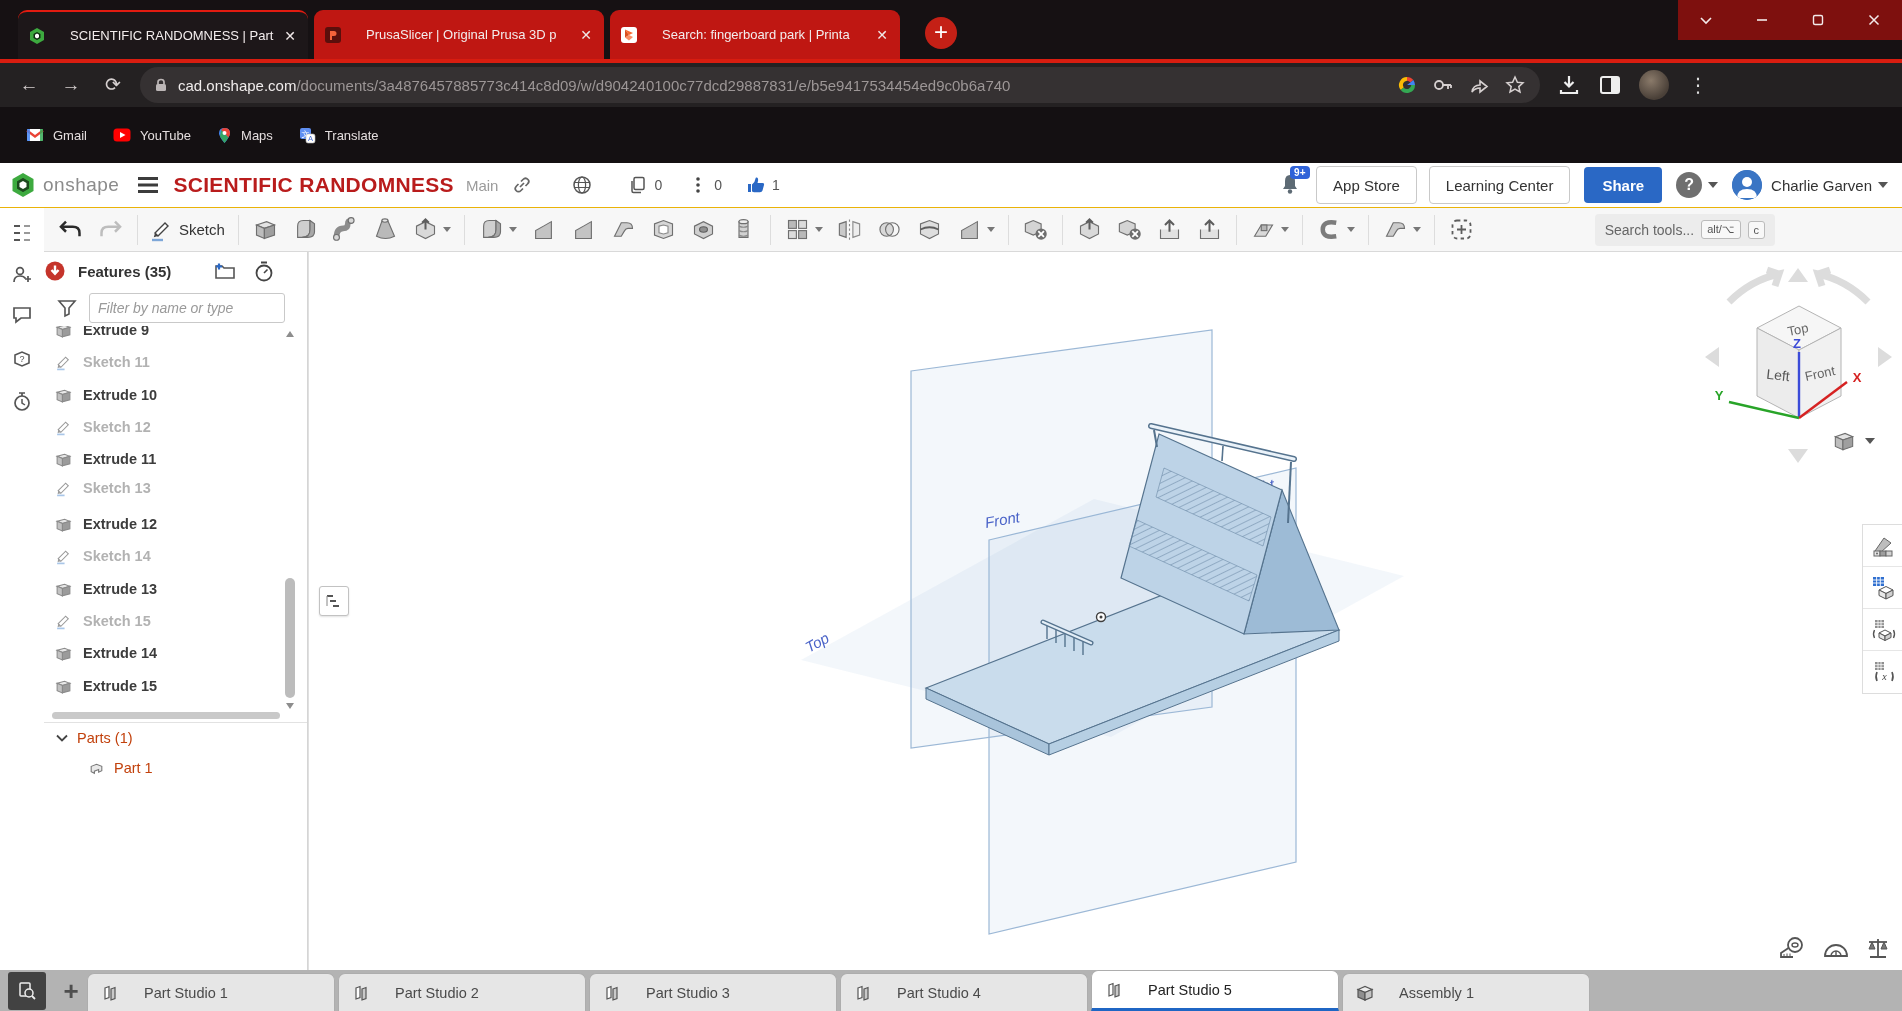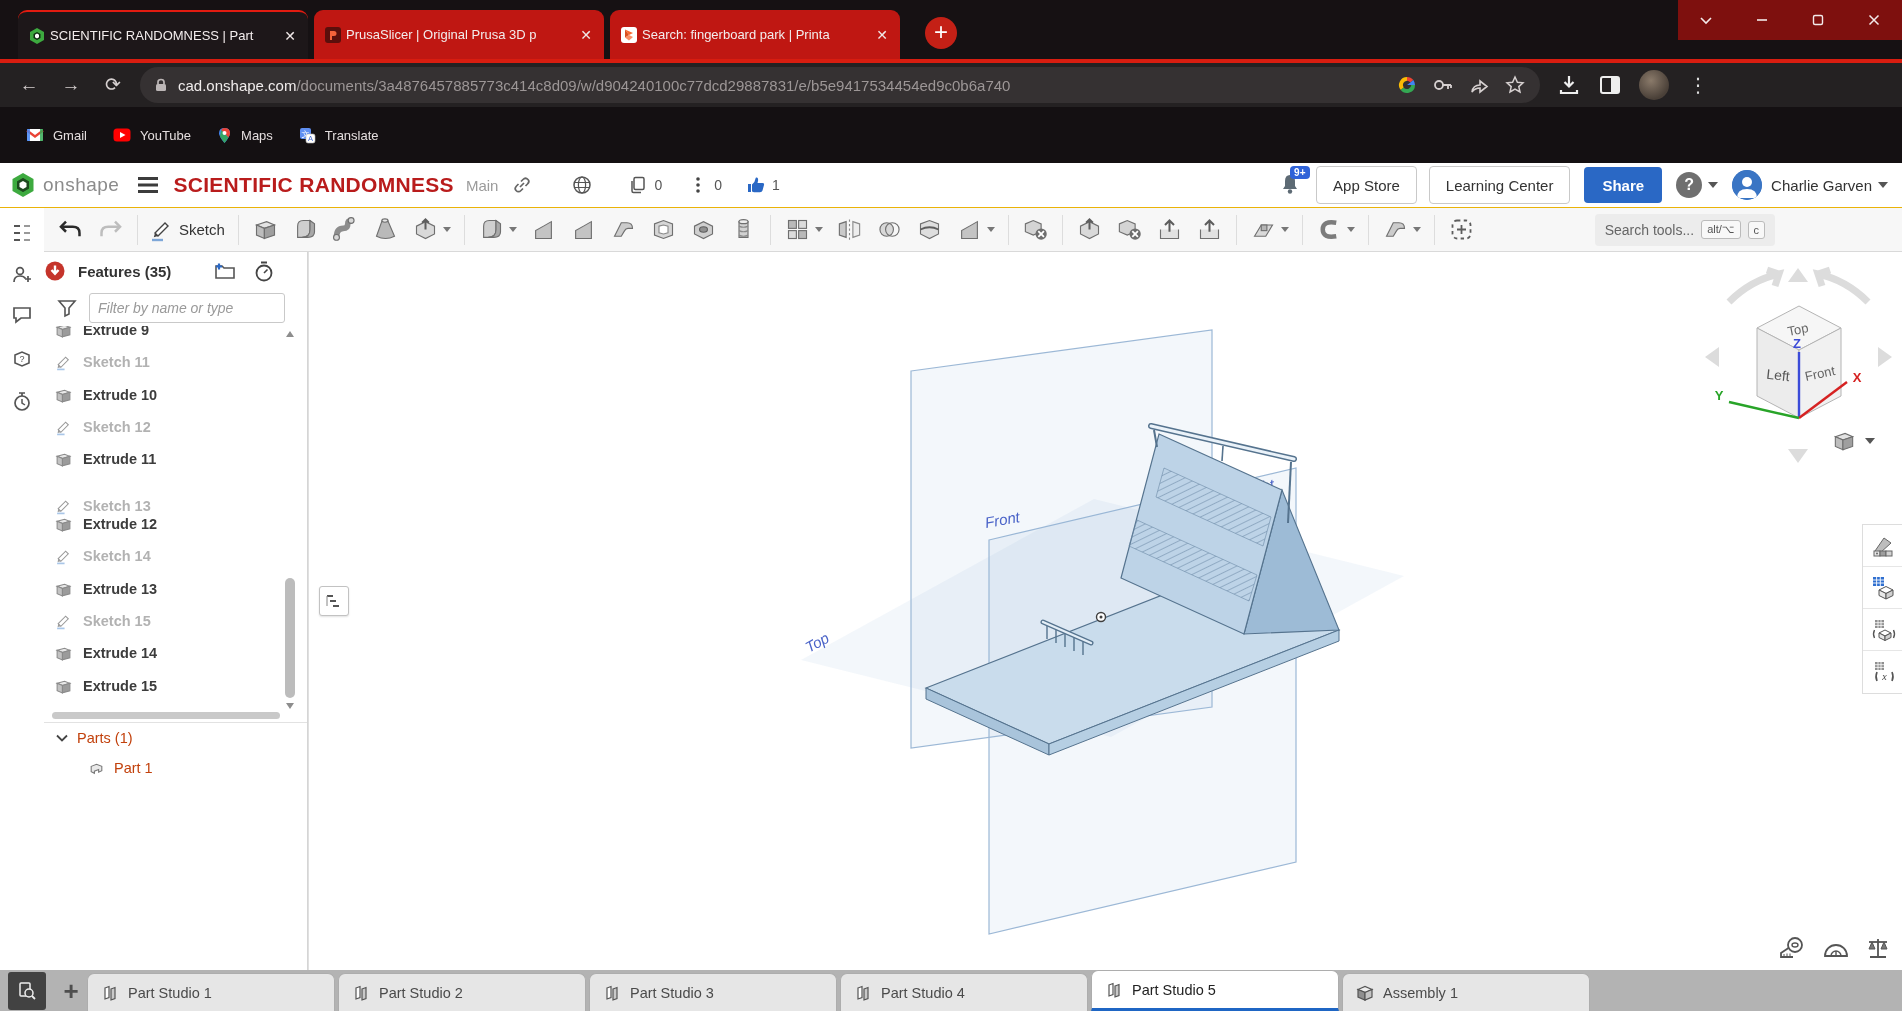--- a/index.html
+++ b/index.html
@@ -6,21 +6,21 @@
   .screen{position:relative;width:1902px;height:1011px;background:#fff;overflow:hidden;
           font-family:"Liberation Sans",sans-serif;-webkit-font-smoothing:antialiased;}
   .abs{position:absolute;}
   svg{display:block;}
 
   
   .tabstrip{position:absolute;left:0;top:0;width:1902px;height:59px;background:#161113;}
   .redline{position:absolute;left:0;top:59px;width:1902px;height:4px;background:#d81d10;}
   .btab{position:absolute;top:10px;height:49px;width:290px;border-radius:9px 9px 0 0;
         display:flex;align-items:center;padding:0 10px;box-sizing:border-box;overflow:hidden;}
-  .btab .t{flex:1;font-size:13px;white-space:nowrap;overflow:hidden;margin-left:4px;color:#f3eded;}
+  .btab .t{flex:1;font-size:13px;white-space:nowrap;overflow:hidden;margin-left:24px;color:#f3eded;}
   .btab .x{width:16px;height:16px;color:#f0e8e8;font-size:14px;line-height:16px;text-align:center;flex:0 0 16px;}
   .btab.active{background:#1d1719;border-top:2px solid #e21b10;}
   .btab.red{background:#bf1712;}
   .favi{width:18px;height:18px;flex:0 0 18px;}
   .newtab{position:absolute;left:925px;top:17px;width:32px;height:32px;border-radius:50%;
           background:#c42016;color:#fff;font-size:24px;line-height:30px;text-align:center;}
   .winbtn{position:absolute;top:0;width:56px;height:40px;background:#7e100e;display:flex;
           align-items:center;justify-content:center;}
   .urlbar{position:absolute;left:0;top:63px;width:1902px;height:44px;background:#242122;
           display:flex;align-items:center;color:#ccc;}
@@ -104,21 +104,21 @@
   .railcell:last-child{border-bottom:none;}
   .measures{position:absolute;left:1470px;top:684px;display:flex;gap:15px;}
 
   
   .bottombar{position:absolute;left:0;top:970px;width:1902px;height:41px;background:#b3b3b3;
              display:flex;align-items:flex-end;}
   .tabsearch{width:38px;height:38px;margin-left:8px;margin-bottom:1px;background:#424242;border-radius:3px;
              display:flex;align-items:center;justify-content:center;}
   .addtab{width:26px;height:38px;margin-left:12px;color:#4e4e4e;font-size:26px;line-height:36px;text-align:center;font-weight:bold;}
   .dtab{width:248px;height:38px;margin-left:3px;background:#e6e6e6;border:1px solid #adadad;border-bottom:none;
-        border-radius:7px 7px 0 0;display:flex;align-items:center;gap:8px;padding:0 12px;box-sizing:border-box;
+        border-radius:7px 7px 0 0;display:flex;align-items:center;gap:24px;padding:0 12px;box-sizing:border-box;
         font-size:14.5px;color:#4a4a4a;white-space:nowrap;overflow:hidden;}
   .dtab.active{background:#fff;color:#222;border-bottom:3px solid #1f66c4;height:41px;}
   .dtab:first-of-type{margin-left:18px;}
 </style>
 </head>
 <body>
 
 <svg width="0" height="0" style="position:absolute">
   <defs>
     <symbol id="ic-cube" viewBox="0 0 24 24">
@@ -623,21 +623,21 @@
             <use href="#ic-fsketch"></use>
           </svg>
         <span class="flabel">Sketch 12</span>
       </div>
       <div class="frow ex" style="top:117px">
         <svg width="17" height="17" viewBox="0 0 16 16">
             <use href="#ic-fextrude"></use>
           </svg>
         <span class="flabel">Extrude 11</span>
       </div>
-      <div class="frow sk" style="top:164px">
+      <div class="frow sk" style="top:146px">
         <svg width="17" height="17" viewBox="0 0 16 16">
             <use href="#ic-fsketch"></use>
           </svg>
         <span class="flabel">Sketch 13</span>
       </div>
       <div class="frow ex" style="top:182px">
         <svg width="17" height="17" viewBox="0 0 16 16">
             <use href="#ic-fextrude"></use>
           </svg>
         <span class="flabel">Extrude 12</span>

